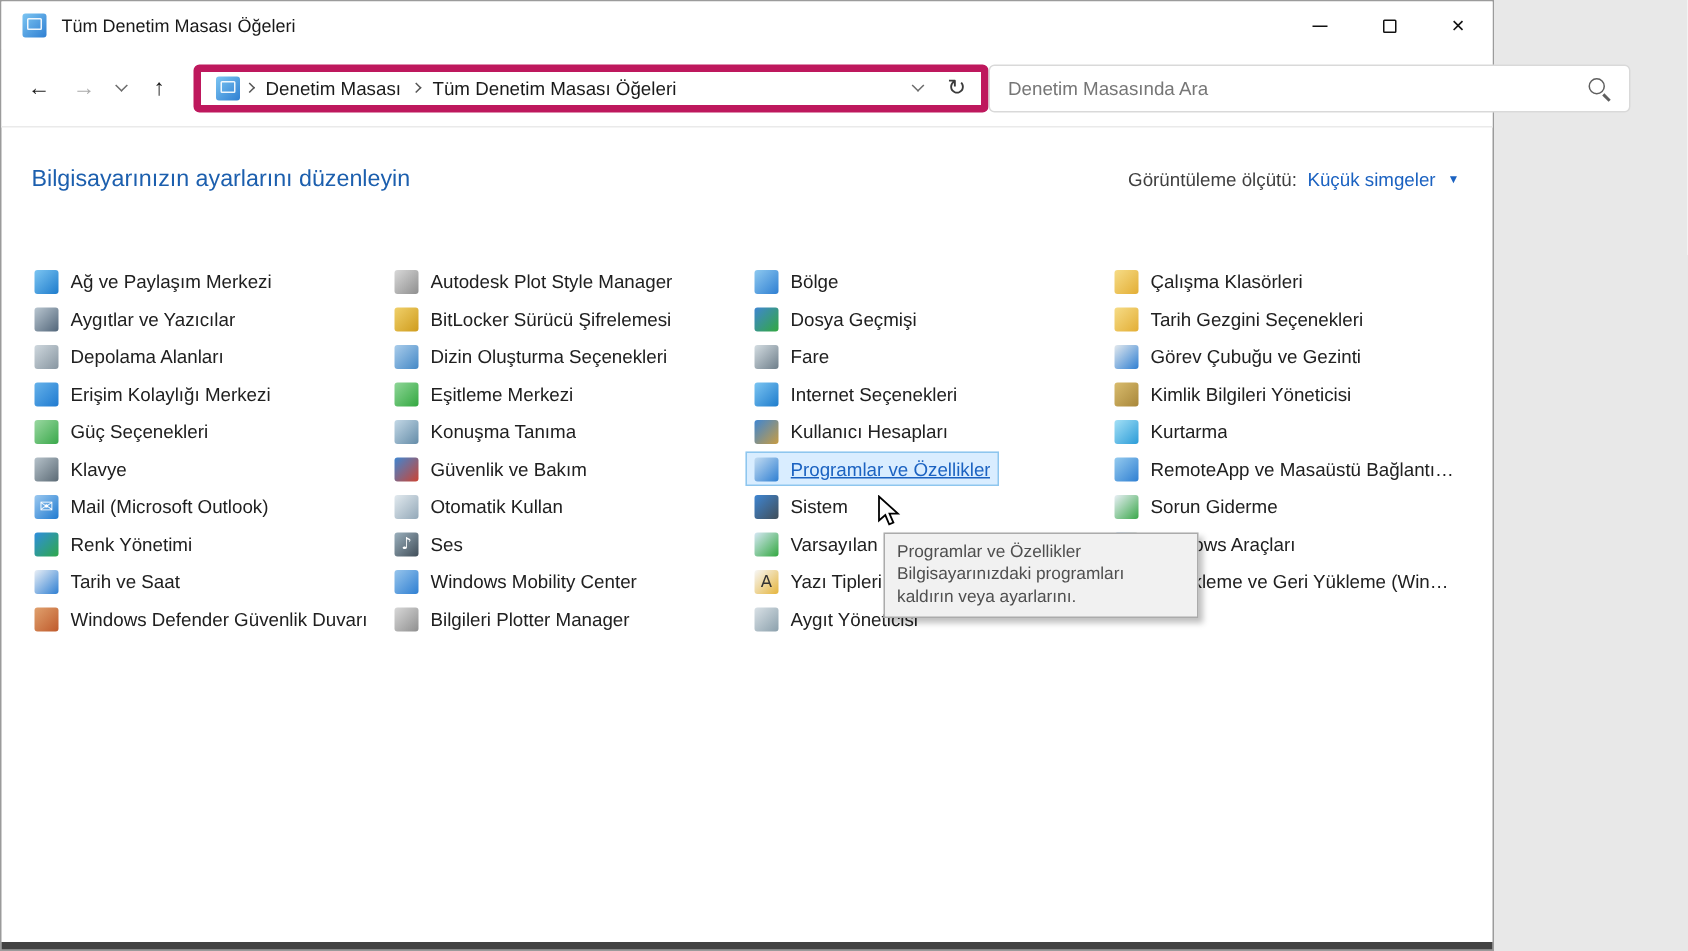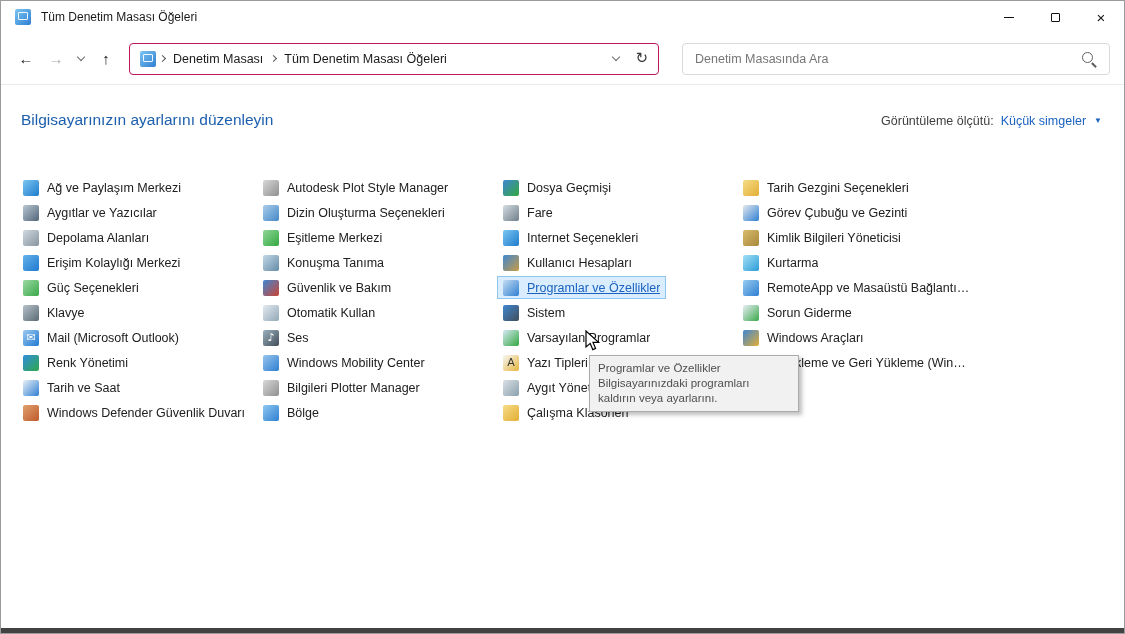--- a/index.html
+++ b/index.html
@@ -7,42 +7,42 @@
     --header-blue:#1c5fae;
     --highlight-bg:#d9edff;
     --highlight-border:#8ec6ee;
   }
   *{box-sizing:border-box;cursor:default;user-select:none;}
   html,body{margin:0;padding:0;}
   body{
     width:1125px;height:634px;overflow:hidden;background:#e8e8e8;
     font-family:"Liberation Sans","DejaVu Sans",sans-serif;
   }
-  .window{position:relative;width:1125px;height:634px;border:1px solid #9b9b9b;background:#fff;}
+  .window{position:relative;width:996px;height:634px;border:1px solid #9b9b9b;background:#fff;}
 
   
   .titlebar{height:32px;display:flex;align-items:center;padding-left:14px;background:#fff;}
   .app-icon{width:16px;height:16px;border-radius:2px;flex:none;margin-right:10px;
     background:linear-gradient(135deg,#7cc5f2 0%,#2f7fd2 100%);position:relative;}
   .app-icon::before{content:'';position:absolute;inset:3px 3px 5px 3px;border:1px solid rgba(255,255,255,.9);border-radius:1px;}
   .titlebar .title{font-size:12px;color:#191919;white-space:nowrap;}
   .win-controls{margin-left:auto;display:flex;height:100%;}
   .win-btn{width:46px;height:100%;border:none;background:transparent;display:flex;align-items:center;justify-content:center;padding:0;}
   .glyph-min{width:10px;height:1px;background:#111;display:block;}
   .glyph-max{width:9px;height:9px;border:1px solid #111;border-radius:1px;display:block;}
   .glyph-close{font-size:15px;color:#111;line-height:1;}
 
   
   .toolbar{height:52px;display:flex;align-items:center;border-bottom:1px solid #eaeaea;padding:0 14px 0 10px;background:#fff;}
   .nav-btn{width:30px;height:30px;border:none;background:transparent;display:flex;align-items:center;justify-content:center;font-size:15px;color:#1a1a1a;padding:0;flex:none;}
   .nav-btn.disabled{color:#ababab;}
   .nav-btn.small{width:20px;}
   .chev{width:6px;height:6px;border-right:1.4px solid #6b6b6b;border-bottom:1.4px solid #6b6b6b;transform:rotate(45deg);display:inline-block;margin-top:-3px;}
   .chev-right{width:5px;height:5px;border-right:1.2px solid #555;border-bottom:1.2px solid #555;transform:rotate(-45deg);display:inline-block;flex:none;}
-  .addressbar{margin-left:8px;width:530px;height:32px;border:1px solid #be185d;border-radius:4px;display:flex;align-items:center;padding:0 10px;font-size:12.5px;color:#1a1a1a;background:#fff;flex:none;}
+  .addressbar{margin-left:8px;width:530px;height:32px;border:5px solid #be185d;border-radius:4px;display:flex;align-items:center;padding:0 10px;font-size:12.5px;color:#1a1a1a;background:#fff;flex:none;}
   .addr-icon{width:16px;height:16px;border-radius:2px;flex:none;background:linear-gradient(135deg,#7cc5f2 0%,#2f7fd2 100%);position:relative;}
   .addr-icon::before{content:'';position:absolute;inset:3px 3px 5px 3px;border:1px solid rgba(255,255,255,.9);border-radius:1px;}
   .crumb{padding:0 4px;white-space:nowrap;}
   .crumb-sep{margin:0 4px;display:flex;align-items:center;}
   .addr-spacer{flex:1;}
   .addr-chevron{margin-right:16px;display:flex;align-items:center;}
   .refresh{font-size:15px;color:#3a3a3a;line-height:1;font-family:"DejaVu Sans",sans-serif;}
   .searchbox{margin-left:auto;width:428px;height:32px;border:1px solid #d9d9d9;border-radius:4px;display:flex;align-items:center;justify-content:space-between;padding:0 12px;background:#fff;flex:none;}
   .search-placeholder{font-size:12.5px;color:#767676;white-space:nowrap;}
   .search-icon{position:relative;width:16px;height:16px;flex:none;}
@@ -173,20 +173,24 @@
       </a>
       <a class="cp-item">
         <span class="cp-icon" style="background: linear-gradient(135deg, rgb(224, 161, 110) 0%, rgb(191, 90, 44) 100%);"></span>
         <span class="cp-label">Windows Defender Güvenlik Duvarı</span>
       </a>
       <a class="cp-item">
         <span class="cp-icon" style="background: linear-gradient(135deg, rgb(216, 216, 216) 0%, rgb(143, 143, 143) 100%);"></span>
         <span class="cp-label">Autodesk Plot Style Manager</span>
       </a>
       <a class="cp-item">
+        <span class="cp-icon" style="background: linear-gradient(135deg, rgb(240, 208, 106) 0%, rgb(207, 156, 29) 100%);"></span>
+        <span class="cp-label">BitLocker Sürücü Şifrelemesi</span>
+      </a>
+      <a class="cp-item">
         <span class="cp-icon" style="background: linear-gradient(135deg, rgb(170, 205, 235) 0%, rgb(68, 136, 198) 100%);"></span>
         <span class="cp-label">Dizin Oluşturma Seçenekleri</span>
       </a>
       <a class="cp-item">
         <span class="cp-icon" style="background: linear-gradient(135deg, rgb(143, 214, 152) 0%, rgb(51, 168, 64) 100%);"></span>
         <span class="cp-label">Eşitleme Merkezi</span>
       </a>
       <a class="cp-item">
         <span class="cp-icon" style="background: linear-gradient(135deg, rgb(195, 216, 230) 0%, rgb(100, 140, 168) 100%);"></span>
         <span class="cp-label">Konuşma Tanıma</span>

